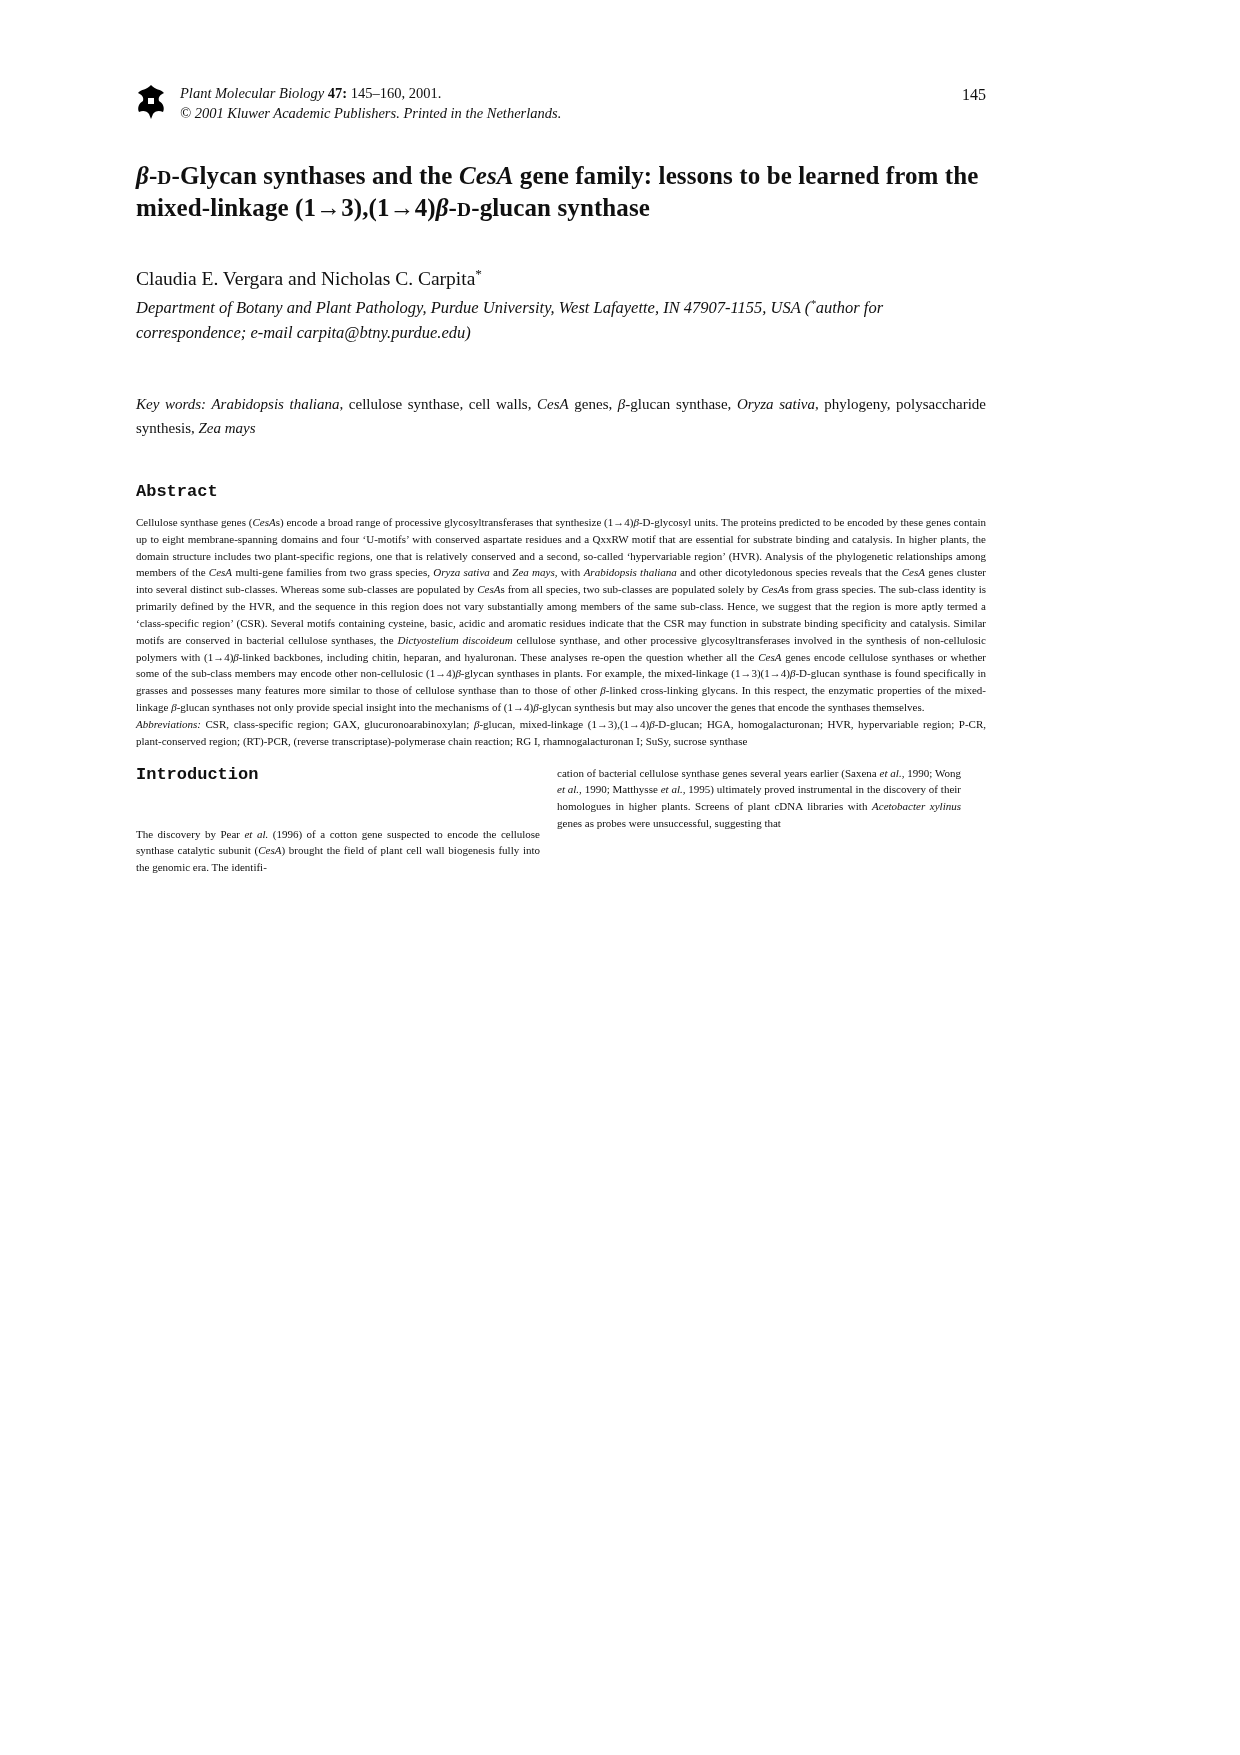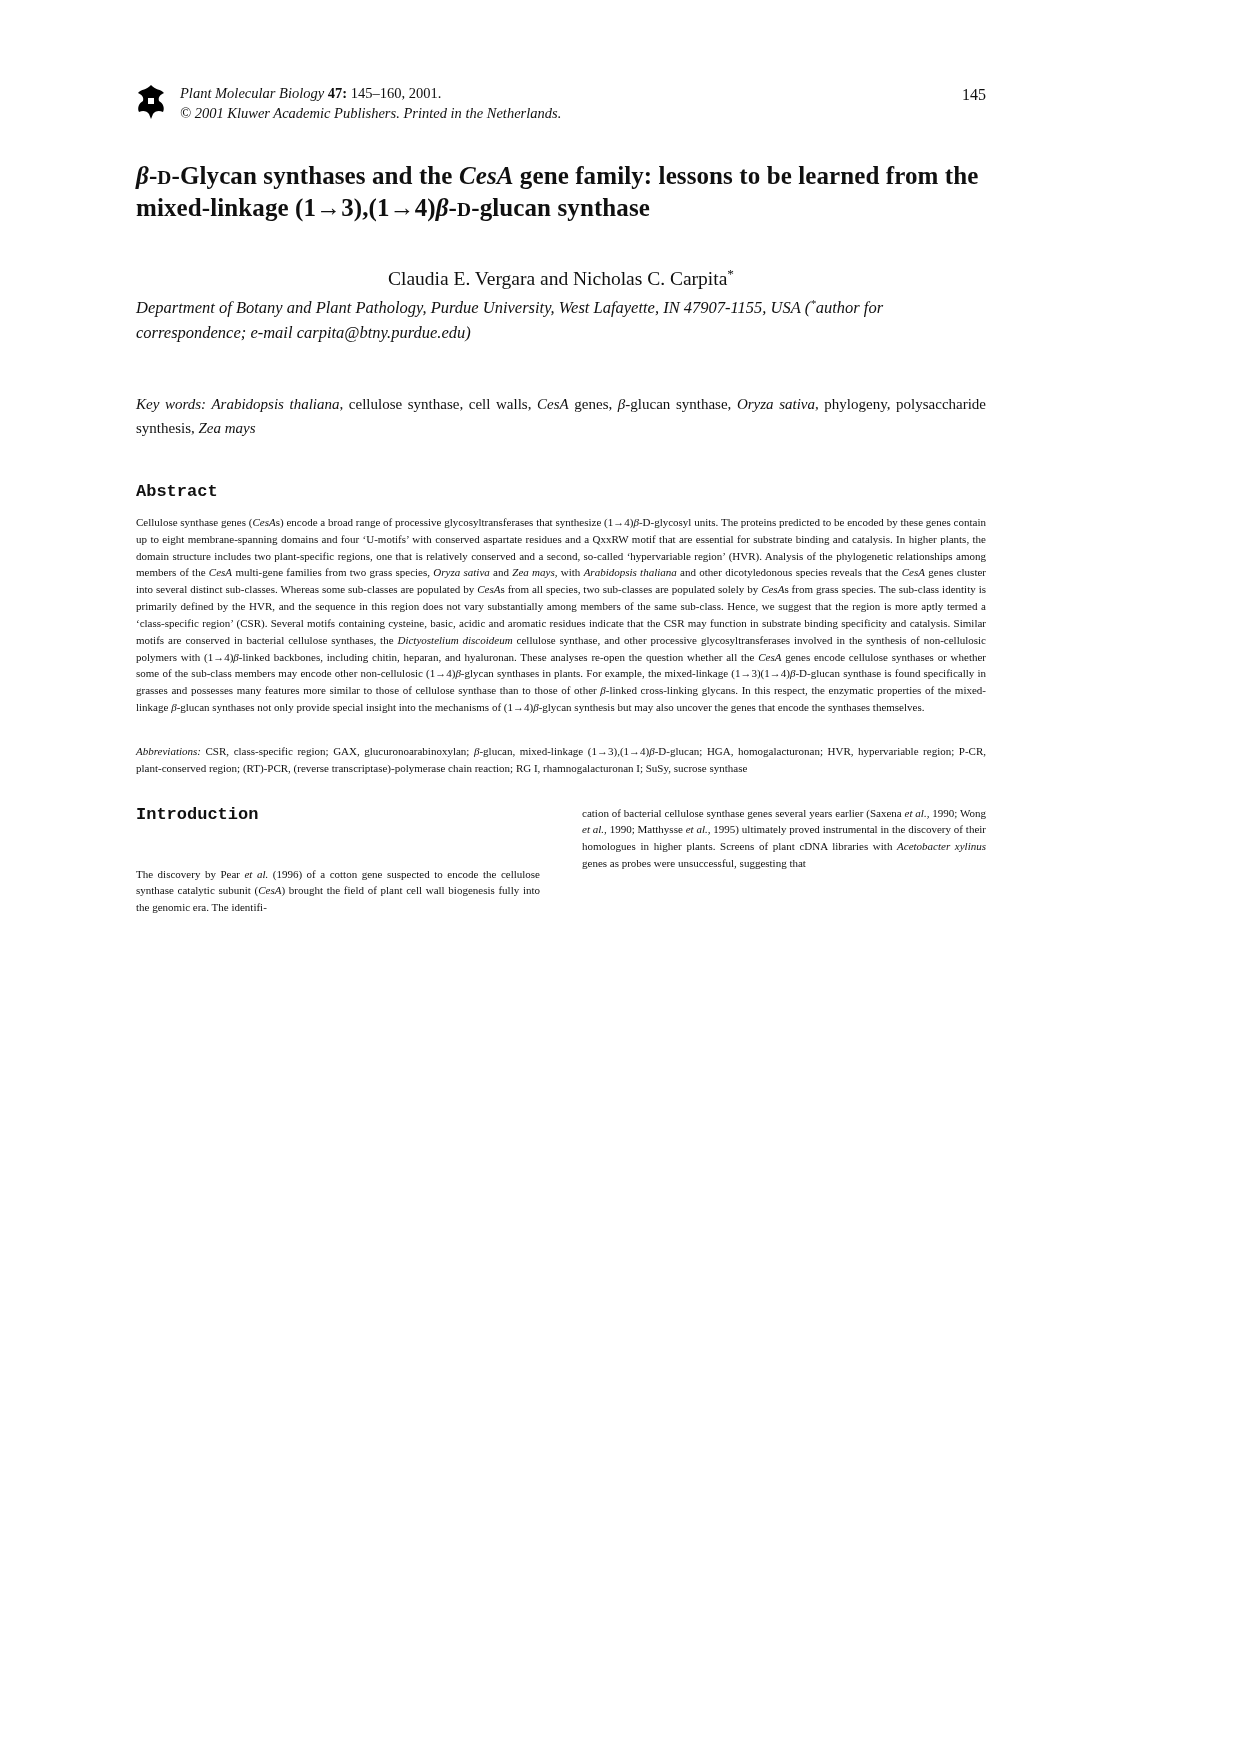--- a/index.html
+++ b/index.html
@@ -13,31 +13,31 @@
   .sc { font-size:0.78em; }
   .sup { vertical-align:super; font-size:0.68em; line-height:0; }
 
   .page-header { margin-top:83px; display:flex; justify-content:space-between; align-items:flex-start; }
   .header-left { display:flex; gap:14px; align-items:flex-start; }
   .logo { display:inline-block; width:30px; height:34px; margin-top:2px; }
   .header-line { font-size:14.5px; line-height:1.4; }
   .page-number { font-size:16px; padding-top:3px; }
 
   .title { margin-top:36px; font-size:25px; line-height:1.3; font-weight:bold; letter-spacing:0.1px;font-family:Liberation Serif, serif; }
-  .authors { margin-top:42px; font-size:19.5px; line-height:1.25;text-align:center; }
+  .authors { margin-top:42px; font-size:19.5px; line-height:1.25; }
   .affiliation { margin-top:5px; font-size:16.5px; font-style:italic; line-height:1.5; }
   .keywords { margin-top:48px; font-size:15px; line-height:1.55; text-align:justify; }
 
   .section-heading { font-size:17px; font-weight:bold;font-family:Liberation Mono, monospace; }
   .abstract-heading { margin-top:42px; }
   .body-text { font-size:11px; line-height:1.53; text-align:justify; }
   .abstract-body { margin-top:13px; }
-  .abbreviations { margin-top:27px; }
+  .abbreviations { }
 
-  .columns { margin-top:28px; display:flex; gap:42px; }
+  .columns { margin-top:15px; display:flex; gap:17px; }
   .col { width:404px; }
   .intro-heading { margin-bottom:42px; }
 </style>
 </head>
 <body>
 
 <div class="page">
   <div class="content">
 
     <header class="page-header">

